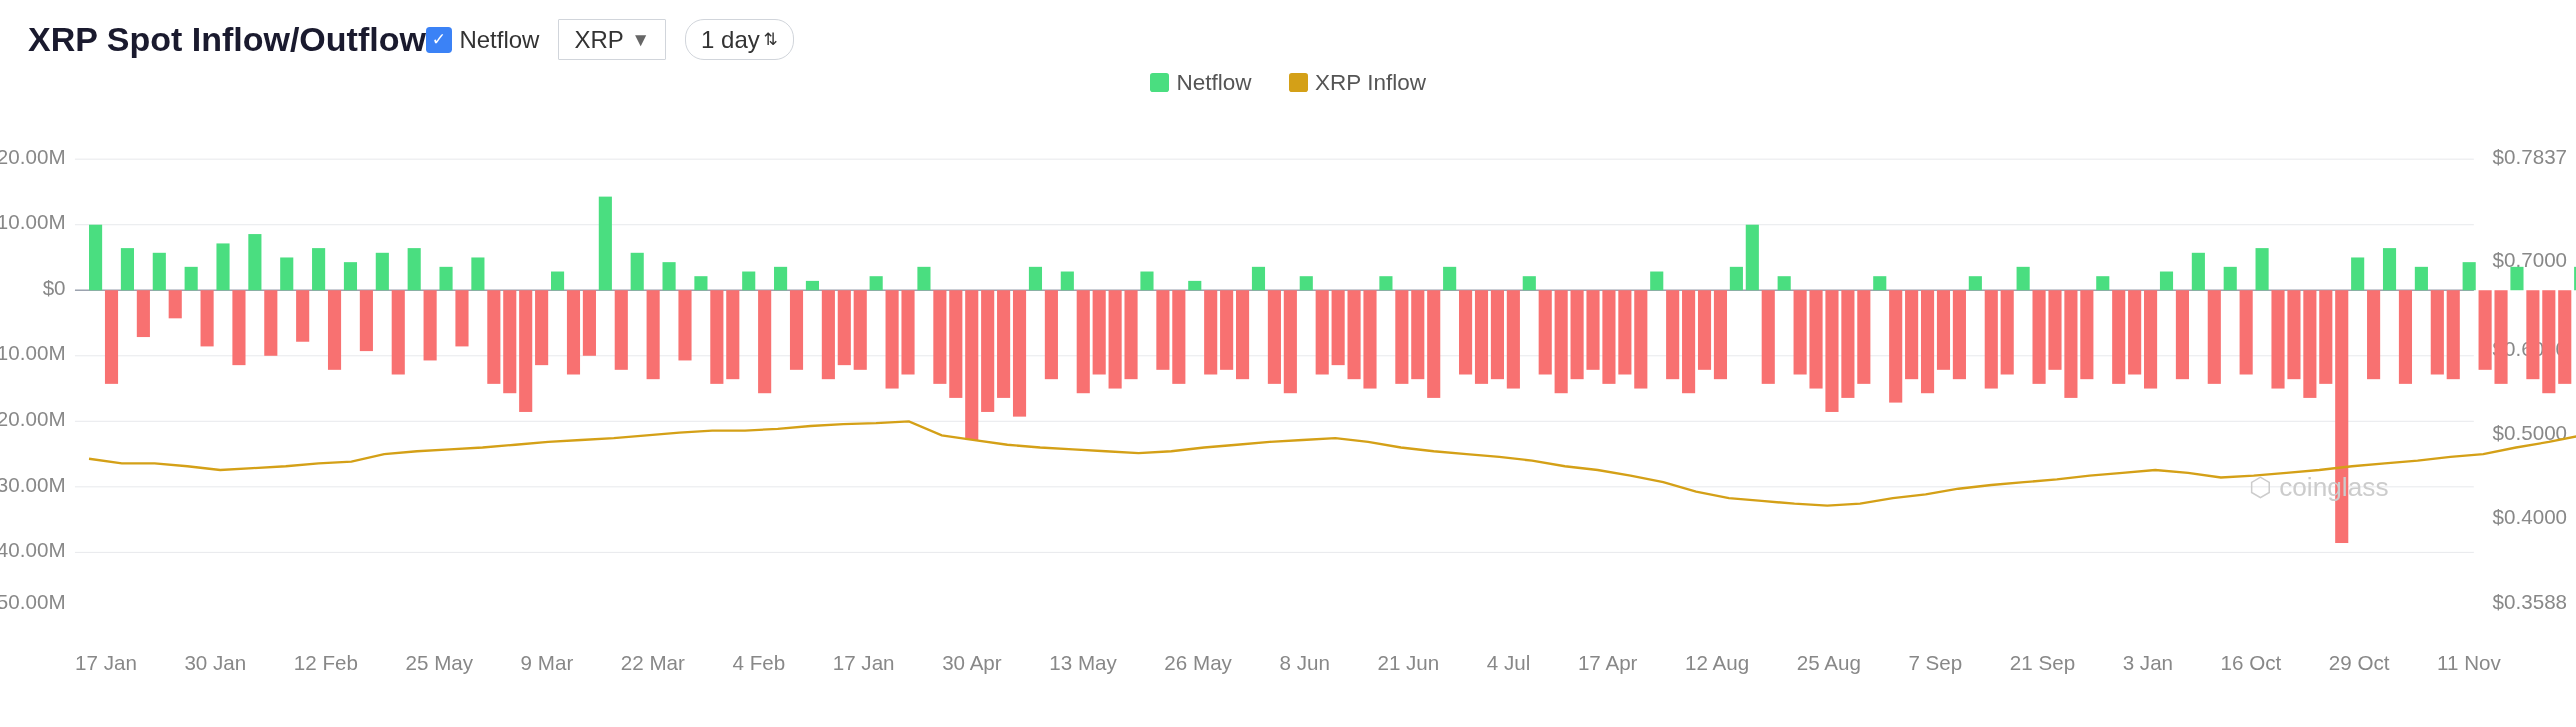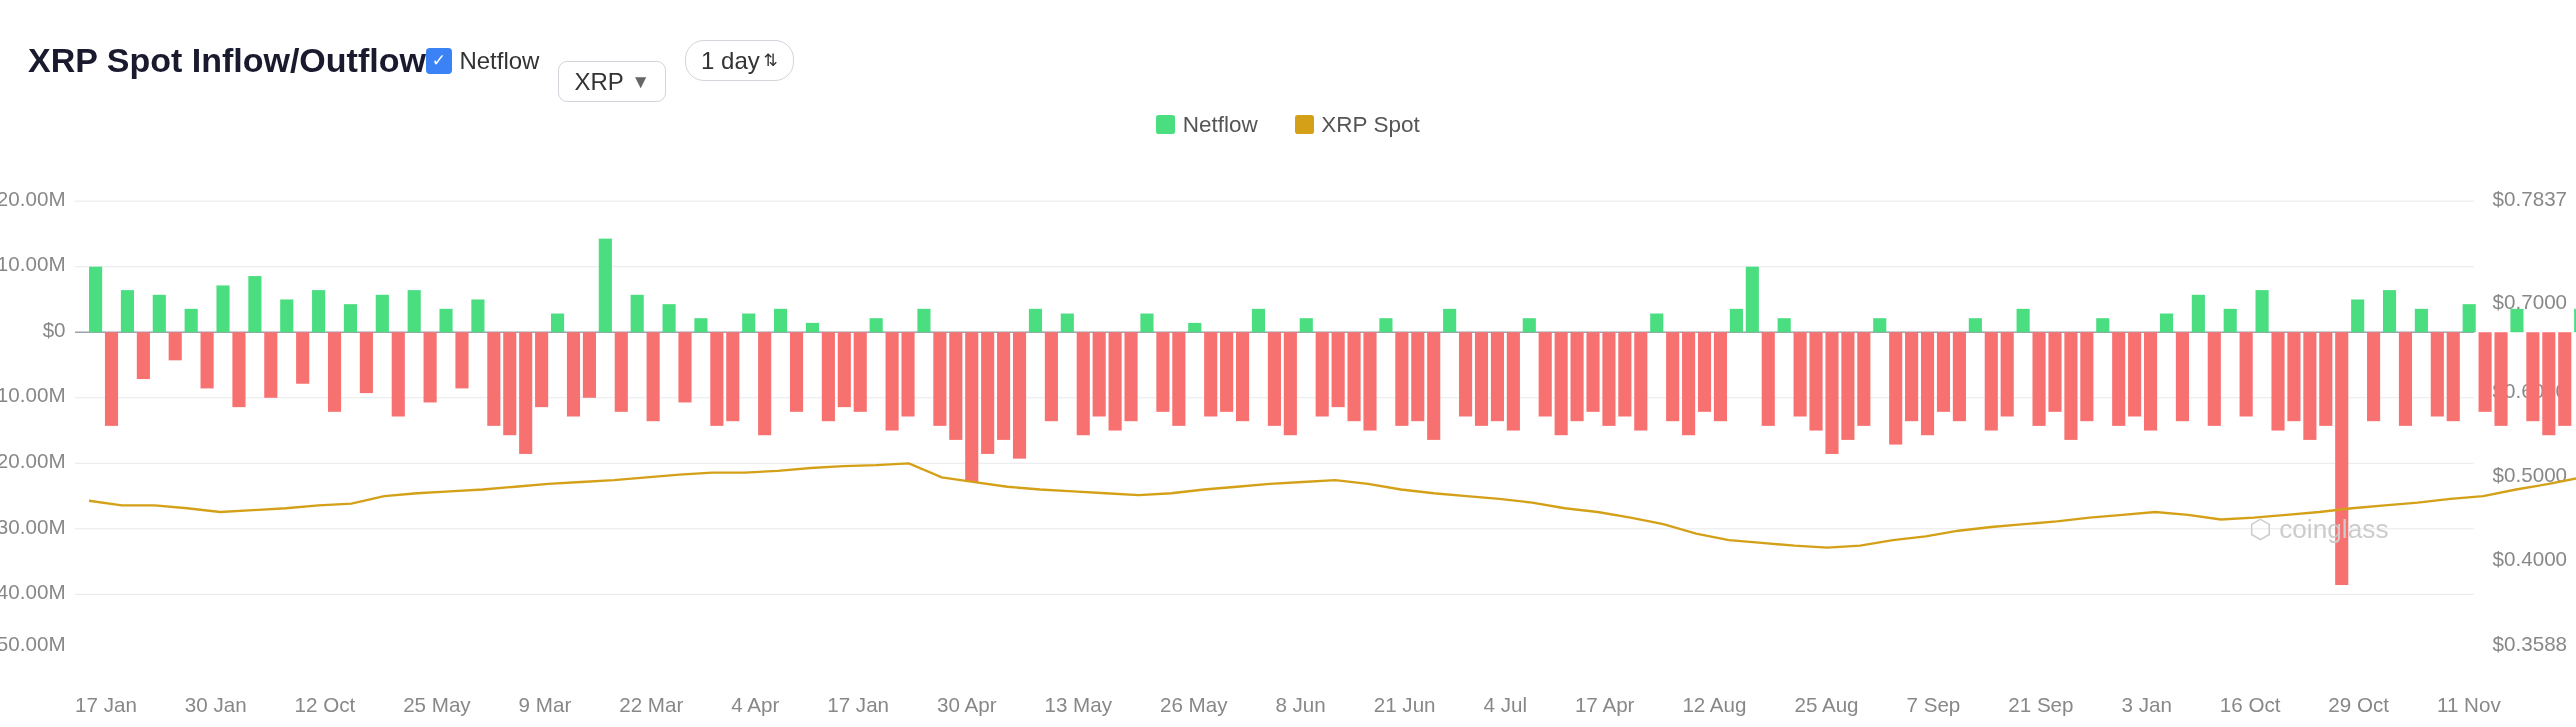--- a/index.html
+++ b/index.html
@@ -50,26 +50,25 @@
       align-items: center;
       justify-content: center;
       color: white;
       font-size: 17px;
     }
     .dropdown {
       display: flex;
       align-items: center;
       gap: 7.5px;
       border: 0.9px solid #d1d5db;
-      border-radius: 9px;
+      border-radius: 1px;
       padding: 5.6px 15px;
       font-size: 24px;
       color: #333;
       cursor: pointer;
-      margin-top: 42px;
     }
     .dropdown-arrow {
       color: #666;
       font-size: 19px;
     }
     .timeframe-btn {
       display: flex;
       align-items: center;
       gap: 3.7px;
       border: 0.9px solid #d1d5db;
@@ -139,21 +138,21 @@
     </div>
   </div>
 
   <div class="legend-row">
     <div class="legend-item">
       <div class="legend-dot" style="background:#4ade80;"></div>
       <span>Netflow</span>
     </div>
     <div class="legend-item">
       <div class="legend-dot" style="background:#d4a017;"></div>
-      <span>XRP Spot</span>
+      <span>XRP Inflow</span>
     </div>
   </div>
 
   <div class="chart-area">
     <svg class="chart-svg" viewBox="0 0 2749 580" preserveAspectRatio="none">
 
       <line x1="80" y1="60" x2="2640" y2="60" stroke="#e5e7eb" stroke-width="1"></line>
       <line x1="80" y1="130" x2="2640" y2="130" stroke="#e5e7eb" stroke-width="1"></line>
       <line x1="80" y1="200" x2="2640" y2="200" stroke="#e5e7eb" stroke-width="1"></line>
       <line x1="80" y1="270" x2="2640" y2="270" stroke="#e5e7eb" stroke-width="1"></line>
@@ -382,25 +381,25 @@
           2895,315
         " fill="none" stroke="#d4a017" stroke-width="2.5"></polyline>
 
       <text x="2400" y="420" font-size="28" fill="#cccccc" font-family="sans-serif">⬡ coinglass</text>
     </svg>
   </div>
 
   <div class="x-axis-labels">
     <span>17 Jan</span>
     <span>30 Jan</span>
-    <span>12 Oct</span>
+    <span>12 Feb</span>
     <span>25 May</span>
     <span>9 Mar</span>
     <span>22 Mar</span>
-    <span>4 Apr</span>
+    <span>4 Feb</span>
     <span>17 Jan</span>
     <span>30 Apr</span>
     <span>13 May</span>
     <span>26 May</span>
     <span>8 Jun</span>
     <span>21 Jun</span>
     <span>4 Jul</span>
     <span>17 Apr</span>
     <span>12 Aug</span>
     <span>25 Aug</span>

